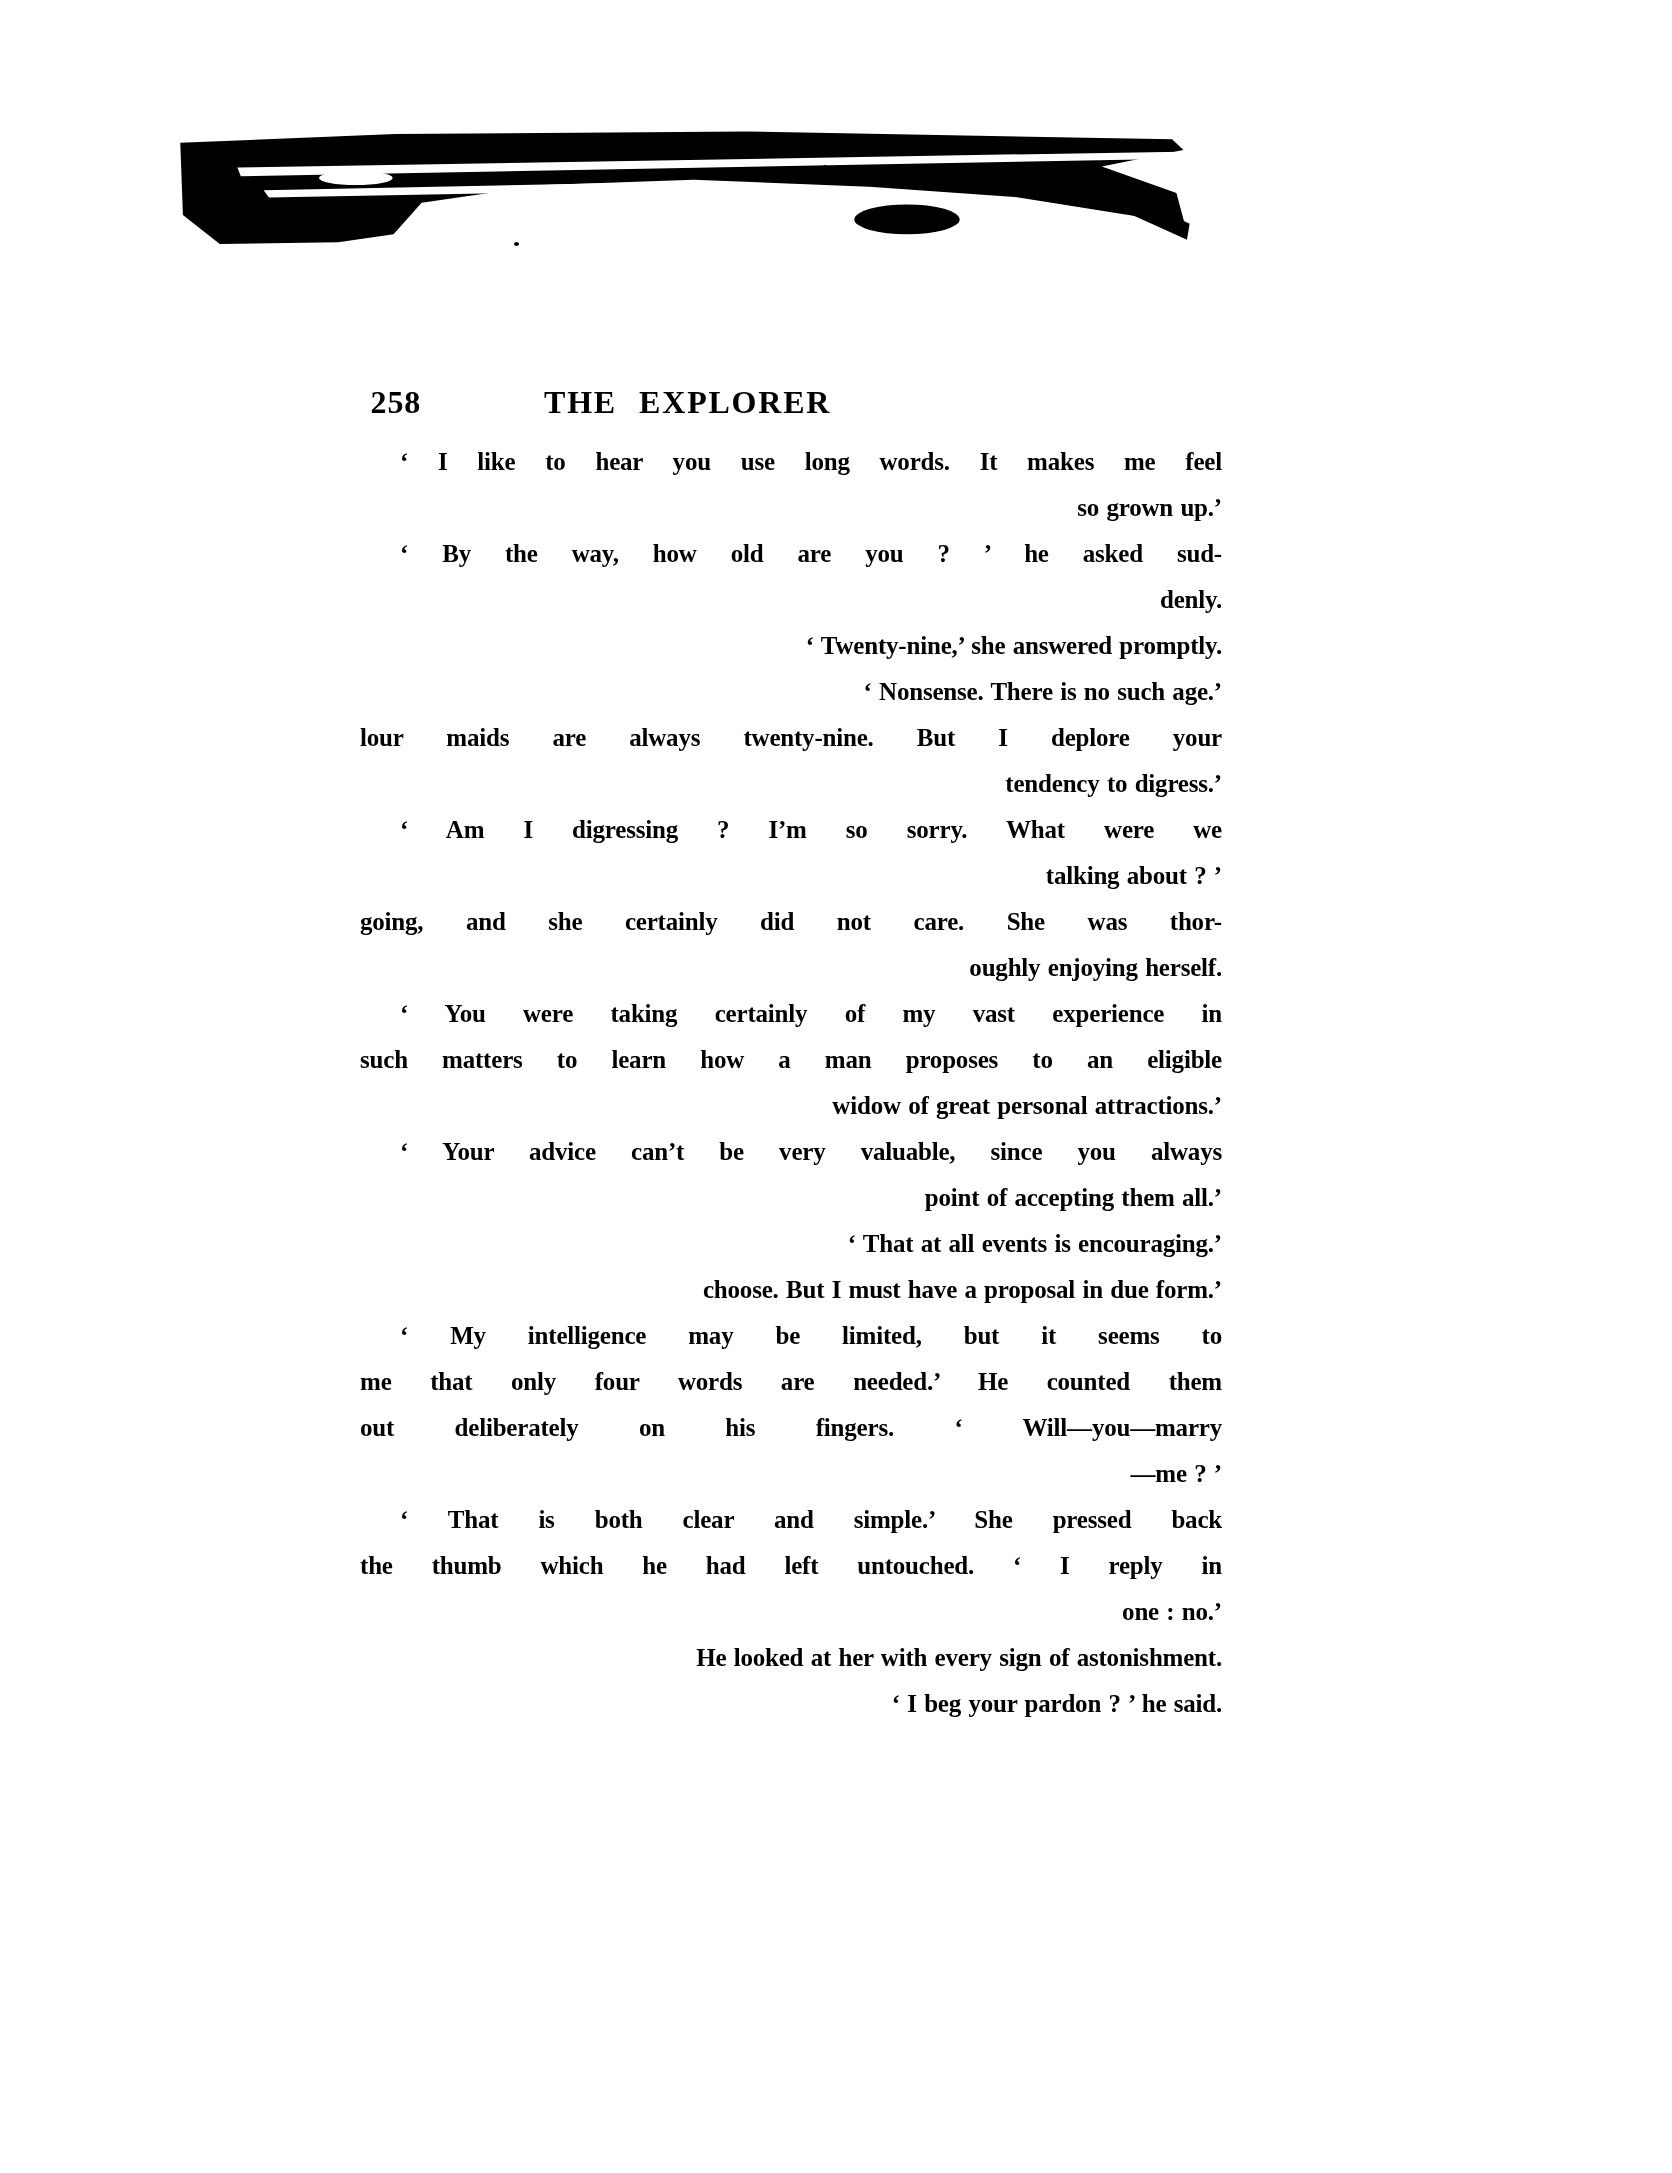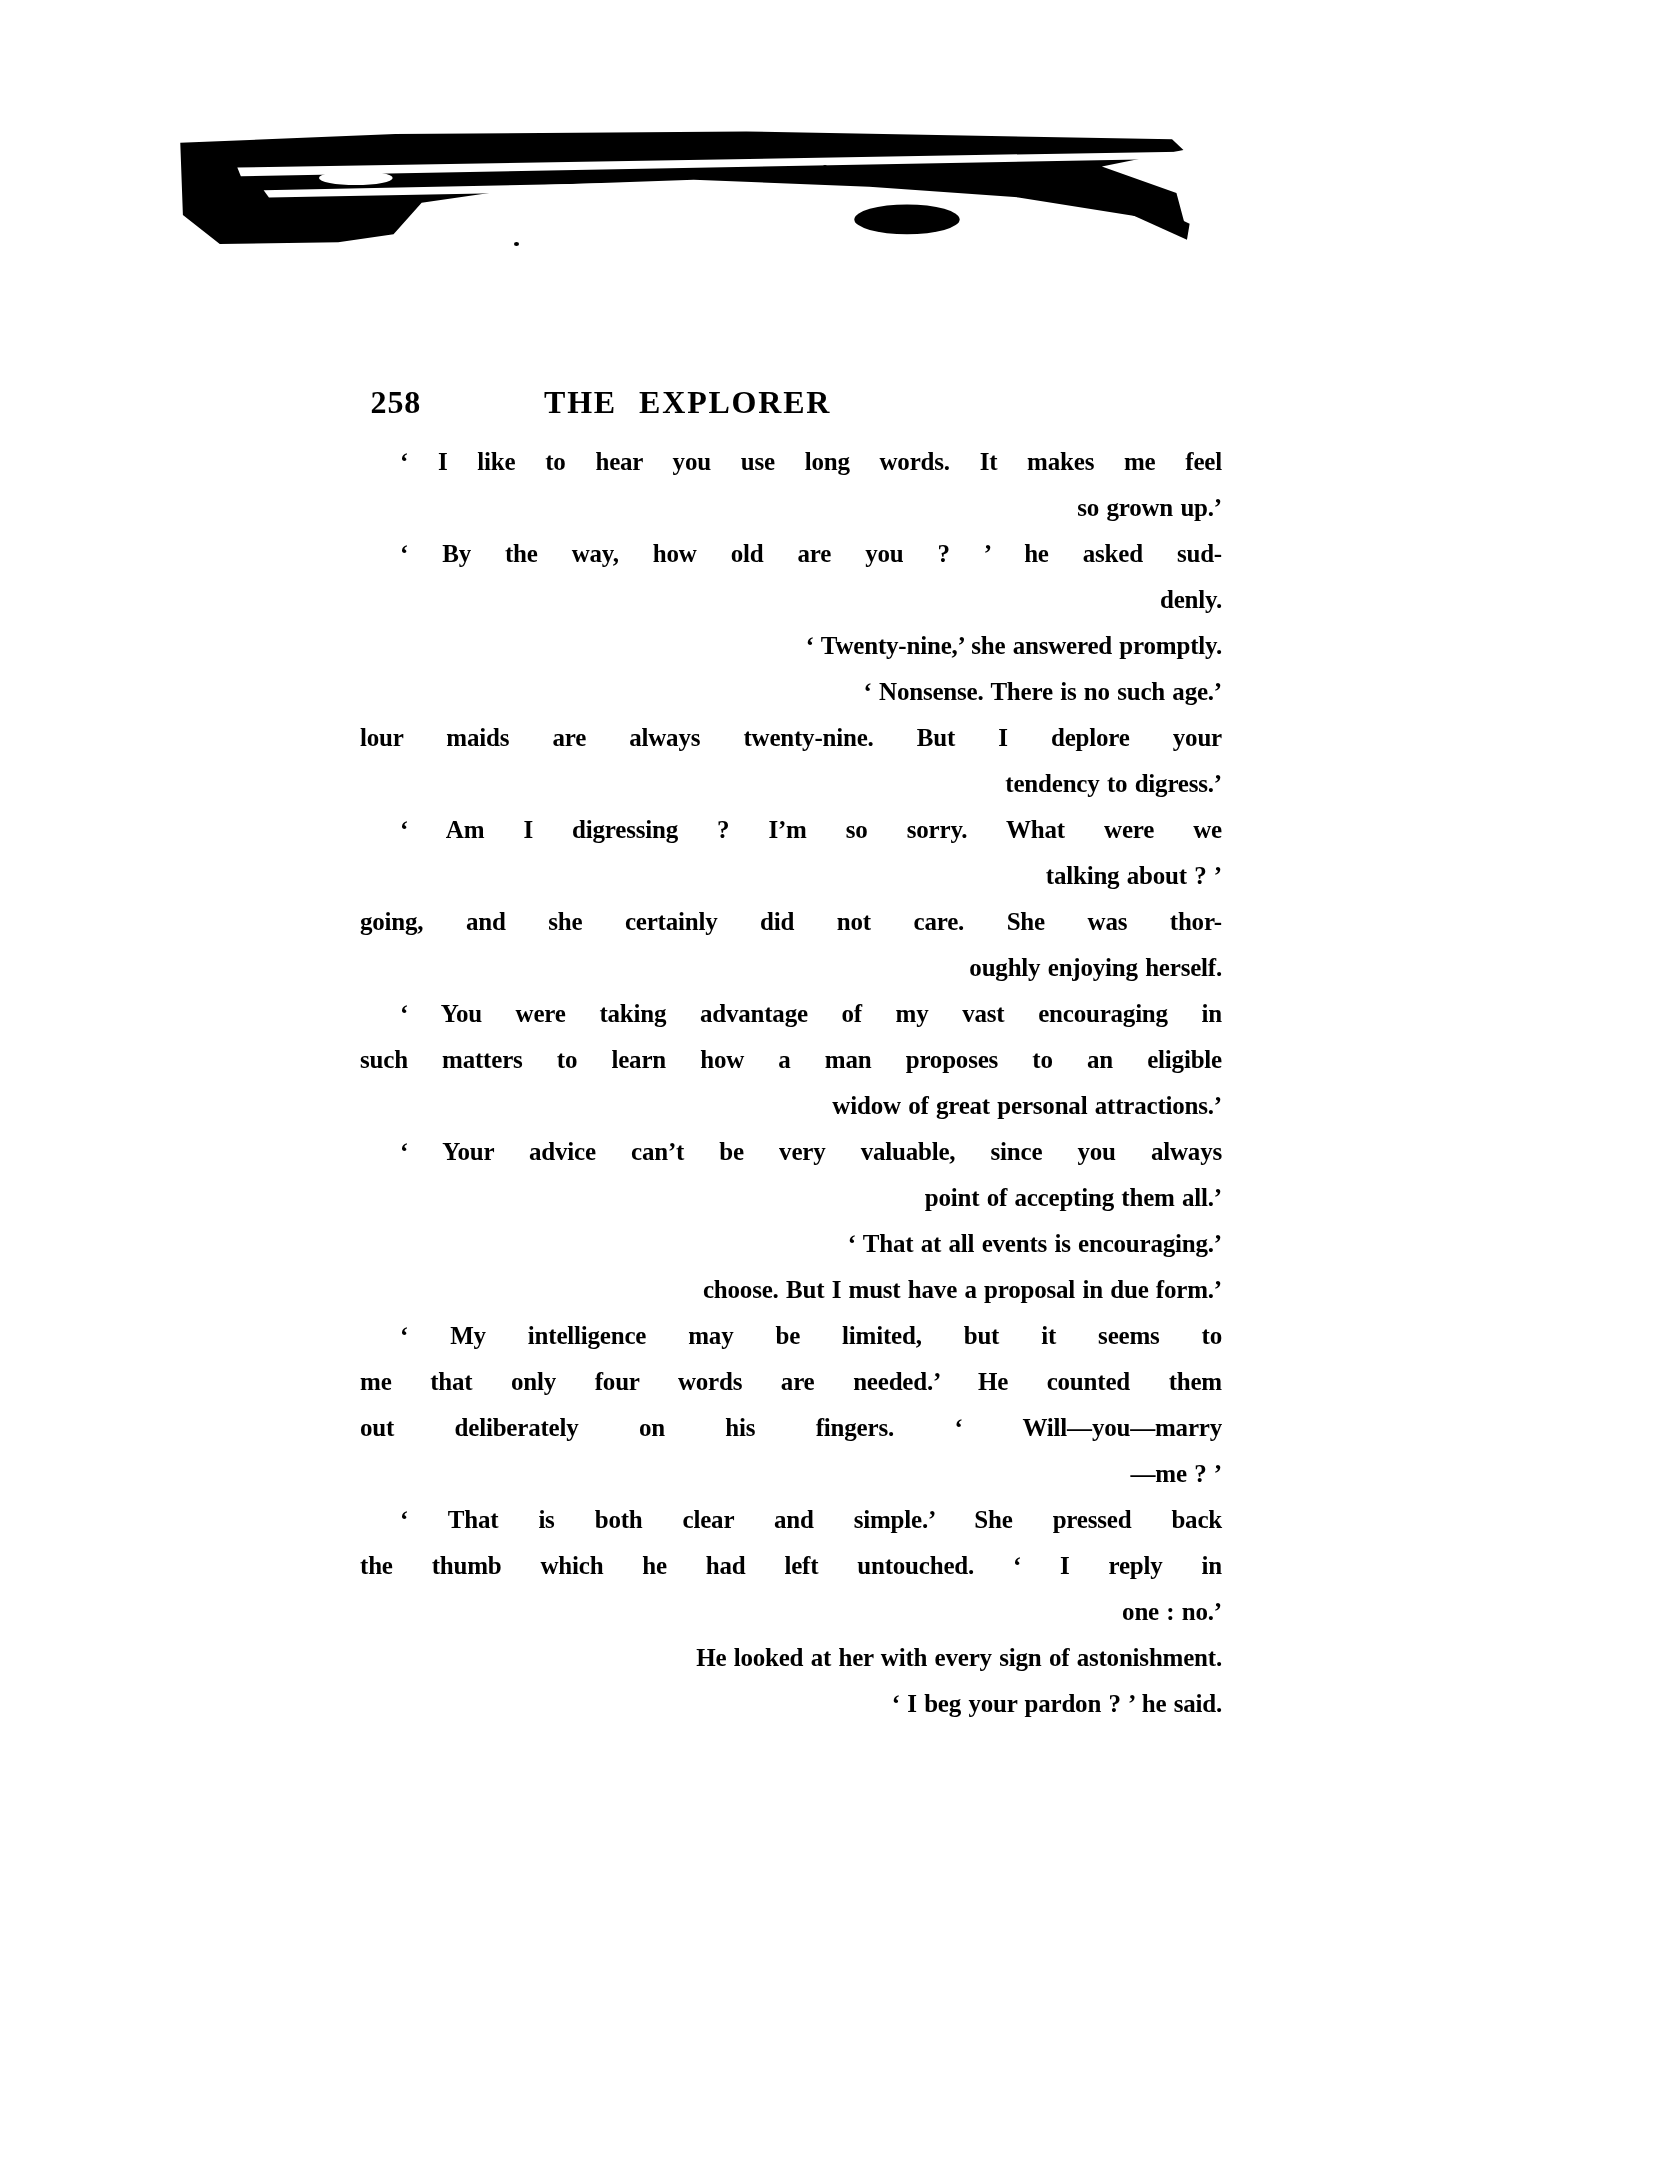--- a/index.html
+++ b/index.html
@@ -59,21 +59,21 @@
       <div class="line just ind">‘ By the way, how old are you ? ’ he asked sud-</div>
       <div class="line">denly.</div>
       <div class="line ind">‘ Twenty-nine,’ she answered promptly.</div>
       <div class="line ind">‘ Nonsense.  There is no such age.’</div>
       <div class="line just">lour maids are always twenty-nine.  But I deplore your</div>
       <div class="line">tendency to digress.’</div>
       <div class="line just ind">‘ Am I digressing ?  I’m so sorry.  What were we</div>
       <div class="line">talking about ? ’</div>
       <div class="line just">going, and she certainly did not care.  She was thor-</div>
       <div class="line">oughly enjoying herself.</div>
-      <div class="line just ind">‘ You were taking advantage of my vast encouraging in</div>
+      <div class="line just ind">‘ You were taking certainly of my vast experience in</div>
       <div class="line just">such matters to learn how a man proposes to an eligible</div>
       <div class="line">widow of great personal attractions.’</div>
       <div class="line just ind">‘ Your advice can’t be very valuable, since you always</div>
       <div class="line">point of accepting them all.’</div>
       <div class="line ind">‘ That at all events is encouraging.’</div>
       <div class="line">choose.  But I must have a proposal in due form.’</div>
       <div class="line just ind">‘ My intelligence may be limited, but it seems to</div>
       <div class="line just">me that only four words are needed.’  He counted them</div>
       <div class="line just">out deliberately on his fingers.  ‘ Will—you—marry</div>
       <div class="line">—me ? ’</div>

